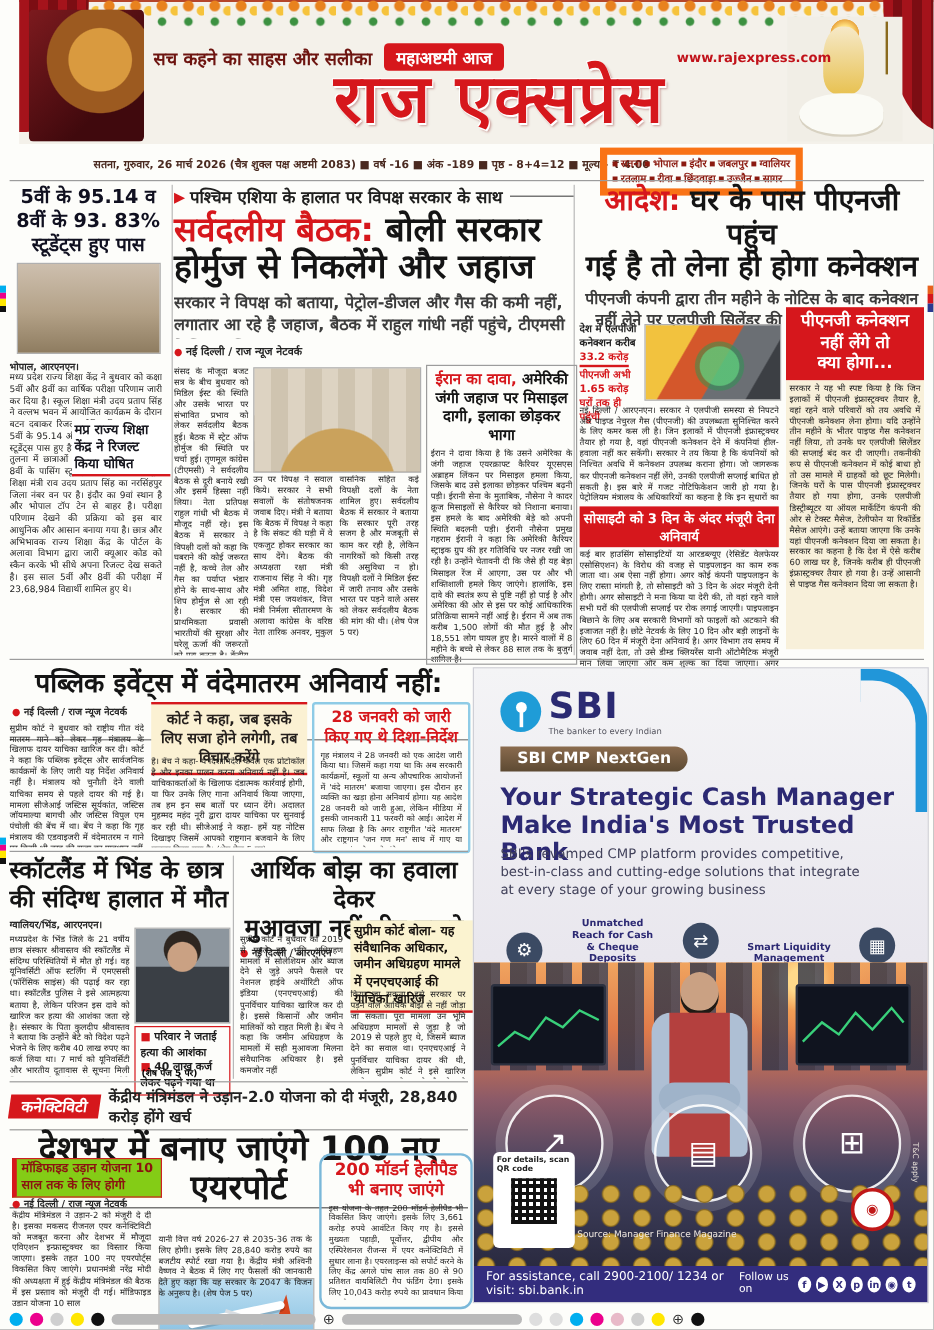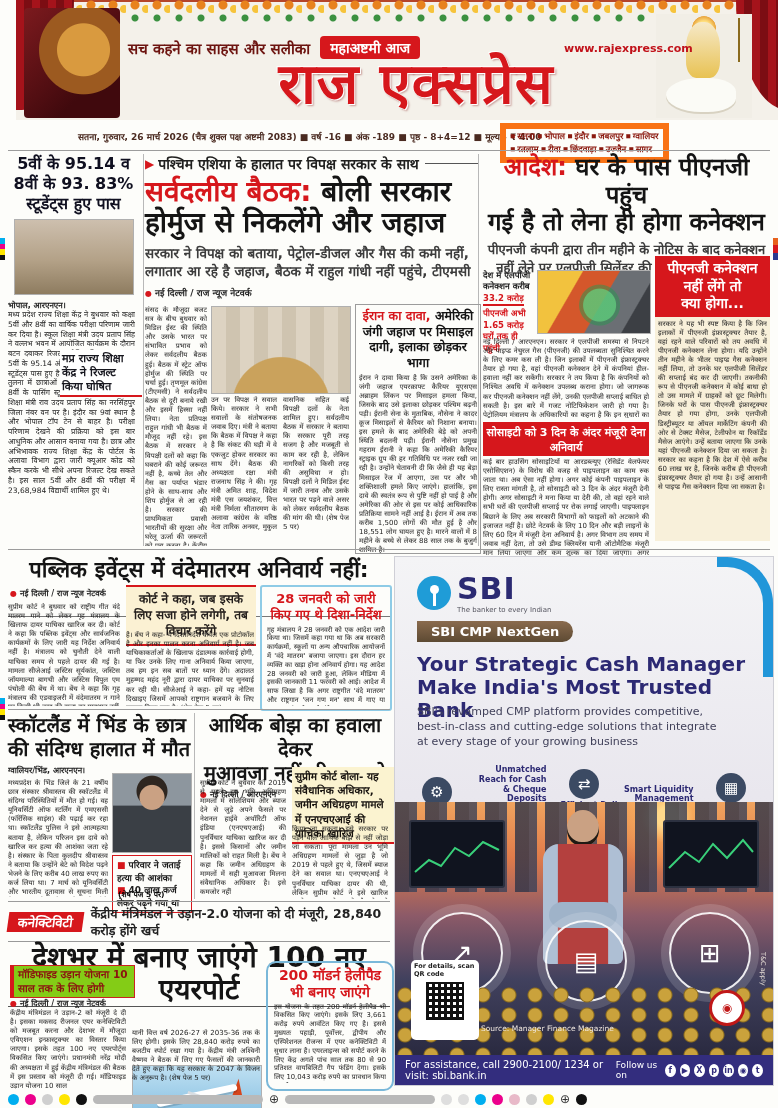--- a/index.html
+++ b/index.html
@@ -87,21 +87,21 @@
   .ad-corner{position:absolute;right:0;top:0;width:46px;height:110px;border-top:10px solid #2196d9;border-right:10px solid #2196d9;border-top-right-radius:46px;}
   .sbi-logo{display:flex;align-items:center;gap:6px;}
   .sbi-circle{width:34px;height:34px;border-radius:50%;background:#1f9cd7;position:relative;}
   .sbi-circle::after{content:"";position:absolute;left:13px;top:9px;width:9px;height:9px;border-radius:50%;background:#fff;}
   .sbi-circle::before{content:"";position:absolute;left:16px;top:16px;width:3px;height:14px;background:#fff;}
   .sbi-word{font-size:30px;font-weight:bold;color:#2b2a72;letter-spacing:1px;}
   .sbi-tag{font-size:7px;color:#55555f;}
   .badge{display:inline-block;background:linear-gradient(#8a6b4e,#5d4a33);color:#fff;font-weight:bold;font-size:13px;padding:3px 14px;border-radius:0 14px 14px 0;}
   .ad-h{font-size:20px;line-height:1.15;font-weight:bold;color:#2c2973;}
   .ad-d{font-size:11px;line-height:1.35;color:#41415a;}
-  .feat{display:flex;flex-direction:column;align-items:center;width:72px;text-align:right;}
+  .feat{display:flex;flex-direction:column;align-items:center;width:72px;text-align:center;}
   .feat .ic{width:30px;height:30px;border-radius:50%;background:#3b4a63;color:#fff;font-size:15px;display:flex;align-items:center;justify-content:center;margin:2px;}
   .feat .lb{font-size:8px;font-weight:bold;color:#2c2973;line-height:1.2;}
   .ad-photo{position:absolute;left:0;top:245px;width:378px;height:253px;overflow:hidden;
     background:
       radial-gradient(circle at 72% 6%,#ffd98a 0 10px,rgba(255,180,90,.5) 26px,transparent 56px),
       linear-gradient(180deg,#f0a45f,#e07b4a 22%,#8c5a68 45%,#41415e 70%,#2a2a40);}
   .bldg{position:absolute;top:0;height:90px;width:100%;opacity:.8;
     background:repeating-linear-gradient(90deg,#2e3448 0 14px,#3a4158 14px 22px,transparent 22px 30px);}
   .coins{position:absolute;bottom:0;height:70px;width:100%;
     background:radial-gradient(circle at 10px 10px,#caa23c 6px,#8a6a1e 7px,transparent 8px) 0 0/26px 20px;}

